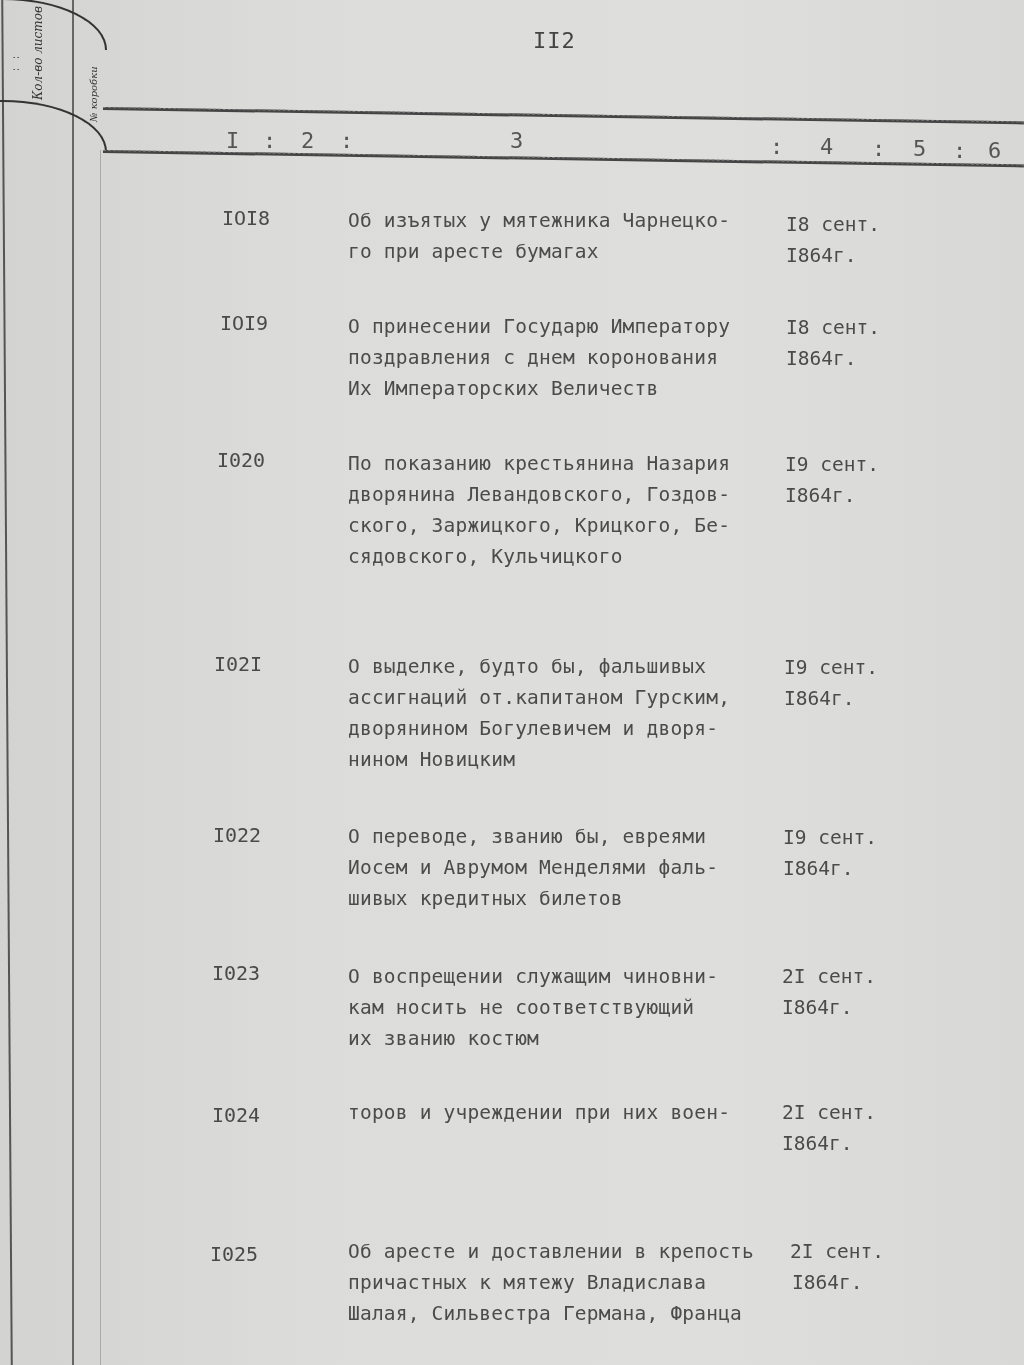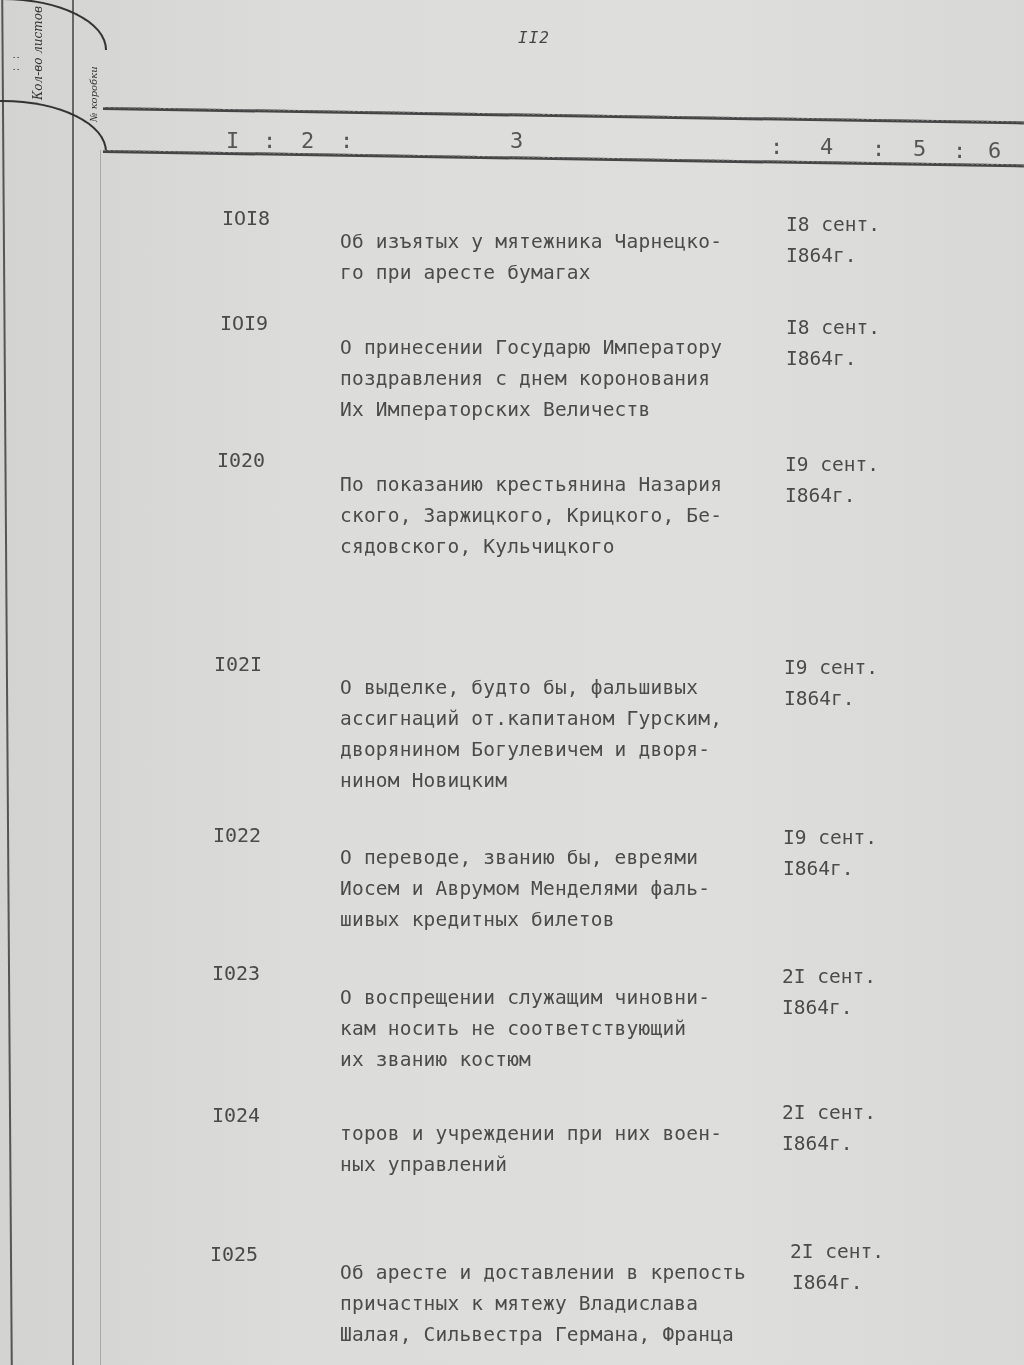--- a/index.html
+++ b/index.html
@@ -32,27 +32,27 @@
   }
   .side-label.kol { left:32px; top:100px; font-size:12px; line-height:13px; text-align:center; }
   .side-label.kor { left:88px; top:122px; font-size:10px; }
   .dots { position:absolute; left:6px; top:58px; font-size:10px; color:#555; transform:rotate(-90deg); }
 
   .hrule { position:absolute; left:103px; height:2px; background:#444;
     border-top:1px dashed #777; }
   .hrule.r1 { top:107px; width:921px; transform:rotate(0.9deg); transform-origin:left; }
   .hrule.r2 { top:150px; width:921px; transform:rotate(0.9deg); transform-origin:left; }
 
-  .page-number { position:absolute; left:518px; top:28px; font-size:16px; color:#444; letter-spacing:1px;font-style:italic; }
+  .page-number { position:absolute; left:533px; top:28px; font-size:22px; color:#444; letter-spacing:1px; }
 
   .col-header { position:absolute; top:128px; font-size:22px; color:#555; }
 
   .entry { position:absolute; font-size:19.5px; line-height:31px; color:#4b4b4b; }
   .num { position:absolute; font-size:20px; color:#4a4a4a; }
-  .title { position:absolute; left:340px; width:440px;margin-top:21px; }
+  .title { position:absolute; left:348px; width:440px; }
   .title div { white-space:nowrap; letter-spacing:0.2px; }
   .date { position:absolute; white-space:nowrap; line-height:31px; font-size:19.5px; }
 </style>
 </head>
 <body>
 
 <div class="page">
 
   <div class="vline a"></div>
   <div class="vline b"></div>
@@ -103,20 +103,21 @@
     <div class="date" style="left:786px; top:312px">
       <div>I8 сент.</div>
       <div>I864г.</div>
     </div>
   </div>
 
   <div class="entry">
     <span class="num" style="left:217px; top:445px">I020</span>
     <div class="title" style="top:448px">
       <div>По показанию крестьянина Назария</div>
+      <div>дворянина Левандовского, Гоздов-</div>
       <div>ского, Заржицкого, Крицкого, Бе-</div>
       <div>сядовского, Кульчицкого</div>
     </div>
     <div class="date" style="left:785px; top:449px">
       <div>I9 сент.</div>
       <div>I864г.</div>
     </div>
   </div>
 
   <div class="entry">
@@ -156,21 +157,20 @@
     <div class="date" style="left:782px; top:961px">
       <div>2I сент.</div>
       <div>I864г.</div>
     </div>
   </div>
 
   <div class="entry">
     <span class="num" style="left:212px; top:1100px">I024</span>
     <div class="title" style="top:1097px">
       <div>торов и учреждении при них воен-</div>
-      <div>ных управлений</div>
     </div>
     <div class="date" style="left:782px; top:1097px">
       <div>2I сент.</div>
       <div>I864г.</div>
     </div>
   </div>
 
   <div class="entry">
     <span class="num" style="left:210px; top:1239px">I025</span>
     <div class="title" style="top:1236px; width:460px">

